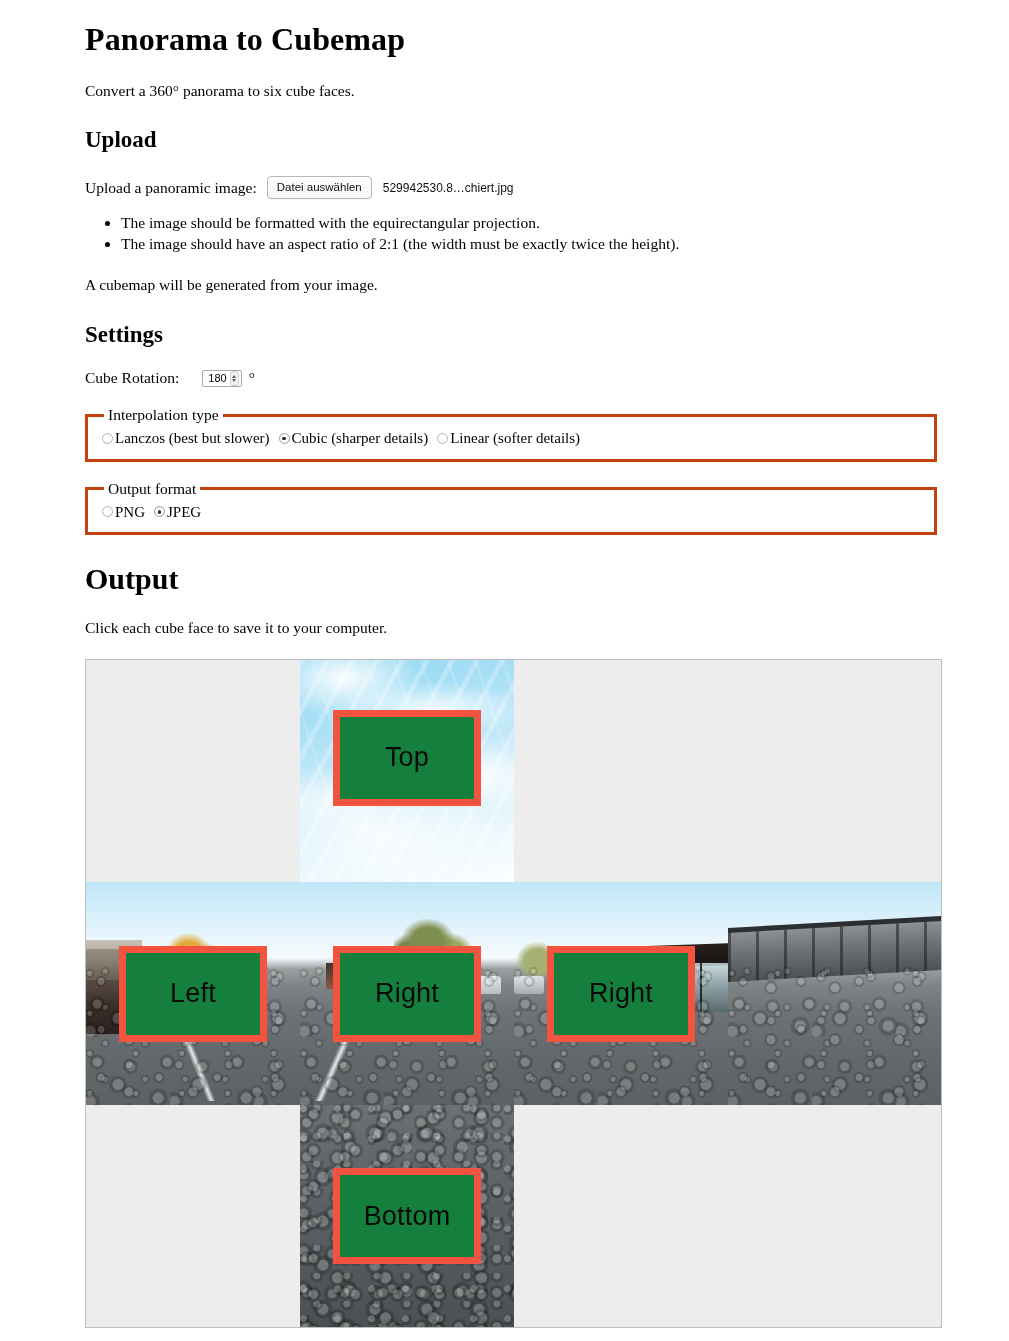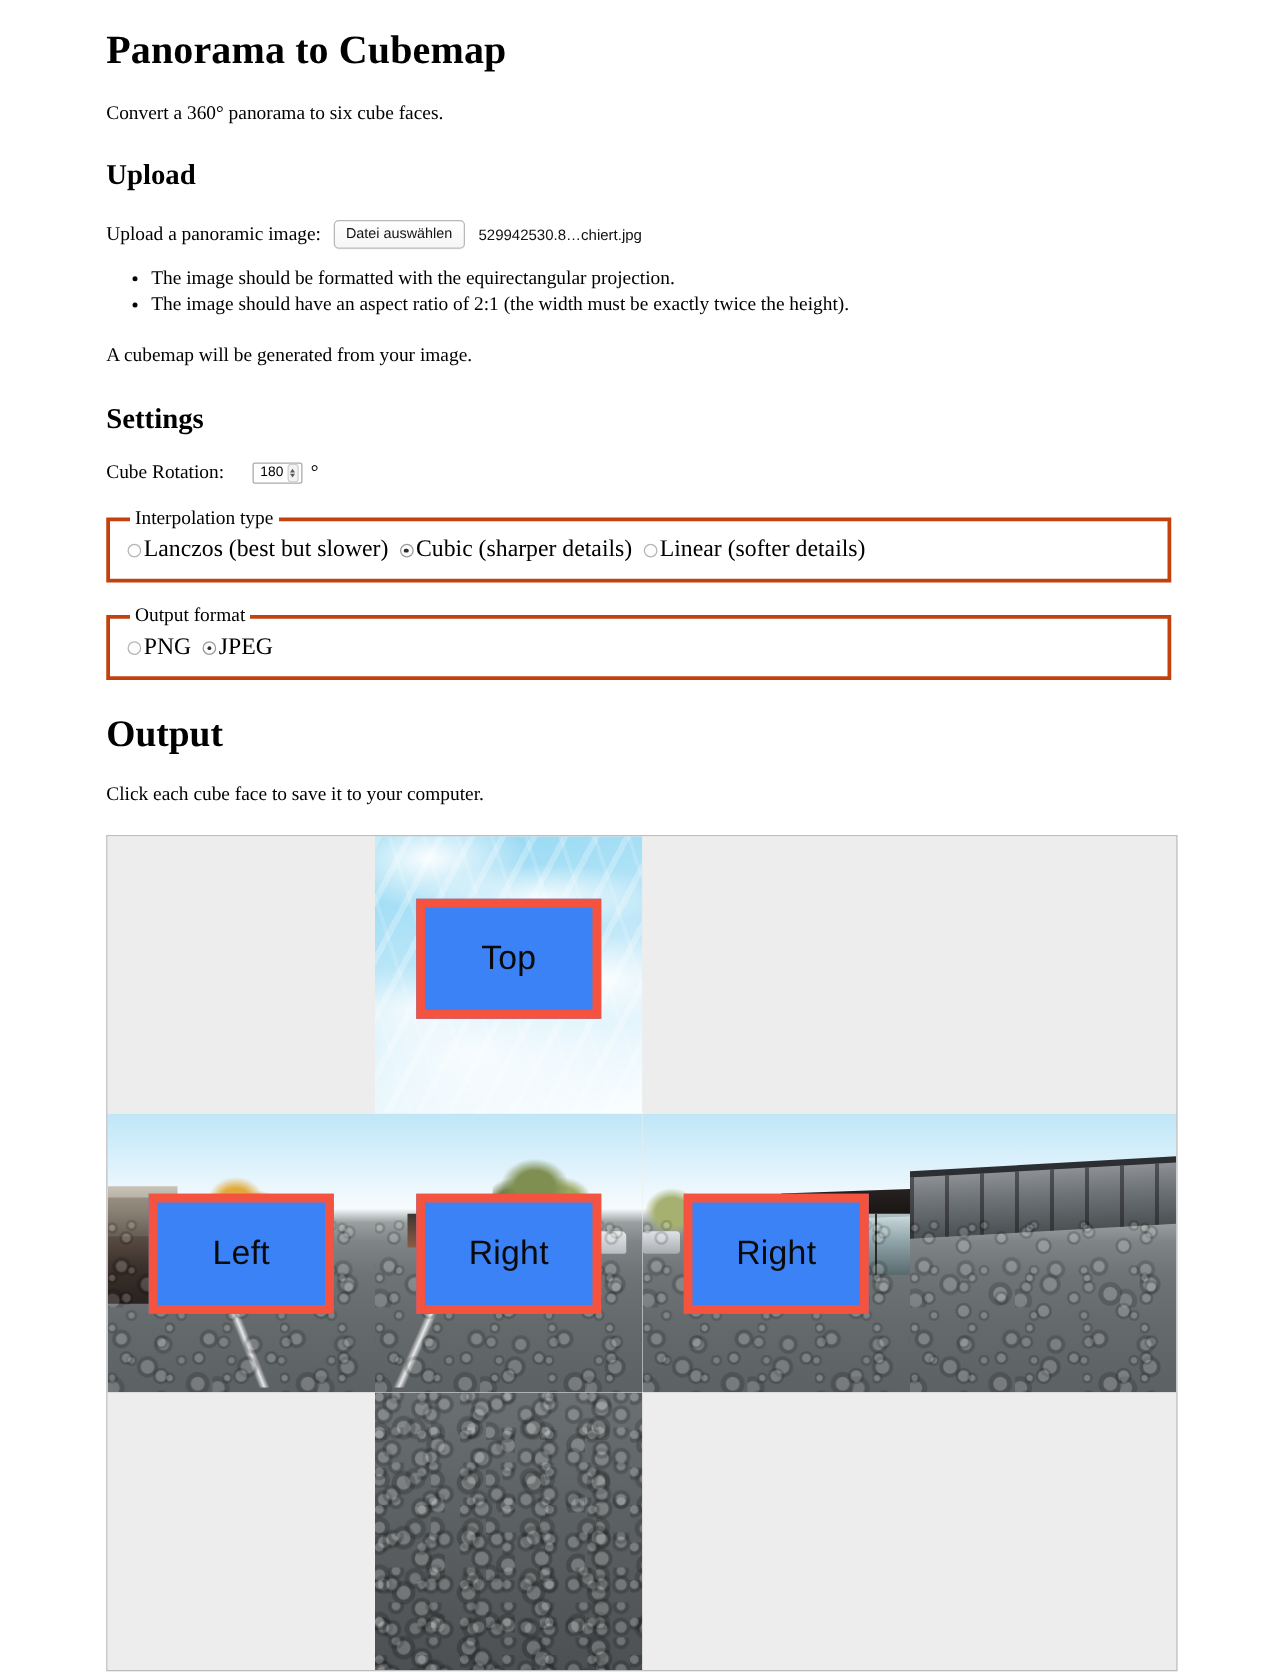--- a/index.html
+++ b/index.html
@@ -151,21 +151,21 @@
   }
   fieldset.opt-group.second { margin-top: 18px; }
   fieldset.opt-group > legend {
     font-size: 15.5px;
     padding: 0 4px;
     margin-left: 2px;
   }
   .radio-line {
     display: flex;
     align-items: flex-start;
-    font-size: 19px;
+    font-size: 15px;
     margin-top: 2px;
   }
   .radio-opt {
     display: inline-flex;
     align-items: center;
     margin-right: 9px;
     white-space: nowrap;
   }
   .radio-opt:last-child { margin-right: 0; }
   .radio {
@@ -380,21 +380,21 @@
   }
 
   
   .face-label {
     position: absolute;
     left: 50%;
     top: 50%;
     transform: translate(-50%, -50%);
     width: 148px;
     height: 96px;
-    background: #3b82f6;
+    background: #15803d;
     border: 7px solid #f4543f;
     box-sizing: border-box;
     display: flex;
     align-items: center;
     justify-content: center;
     font-family: "Liberation Sans", "DejaVu Sans", sans-serif;
     font-size: 27px;
     color: #0a0a0a;
     letter-spacing: 0.2px;
     cursor: pointer;
@@ -530,20 +530,21 @@
       <div class="cell">
         <div class="face mid cobble">
           <div class="back-roofline"></div>
           <div class="back-facade"></div>
         </div>
       </div>
 
       <div class="cell empty"></div>
       <div class="cell bottom-cell">
         <div class="face ground-bottom"></div>
+        <div class="face-label">Bottom</div>
       </div>
       <div class="cell empty"></div>
       <div class="cell empty"></div>
 
     </div>
   </div>
 
   <div class="footer">
     <div><span>By </span><a href="#">Lucas Crane</a></div>
 

